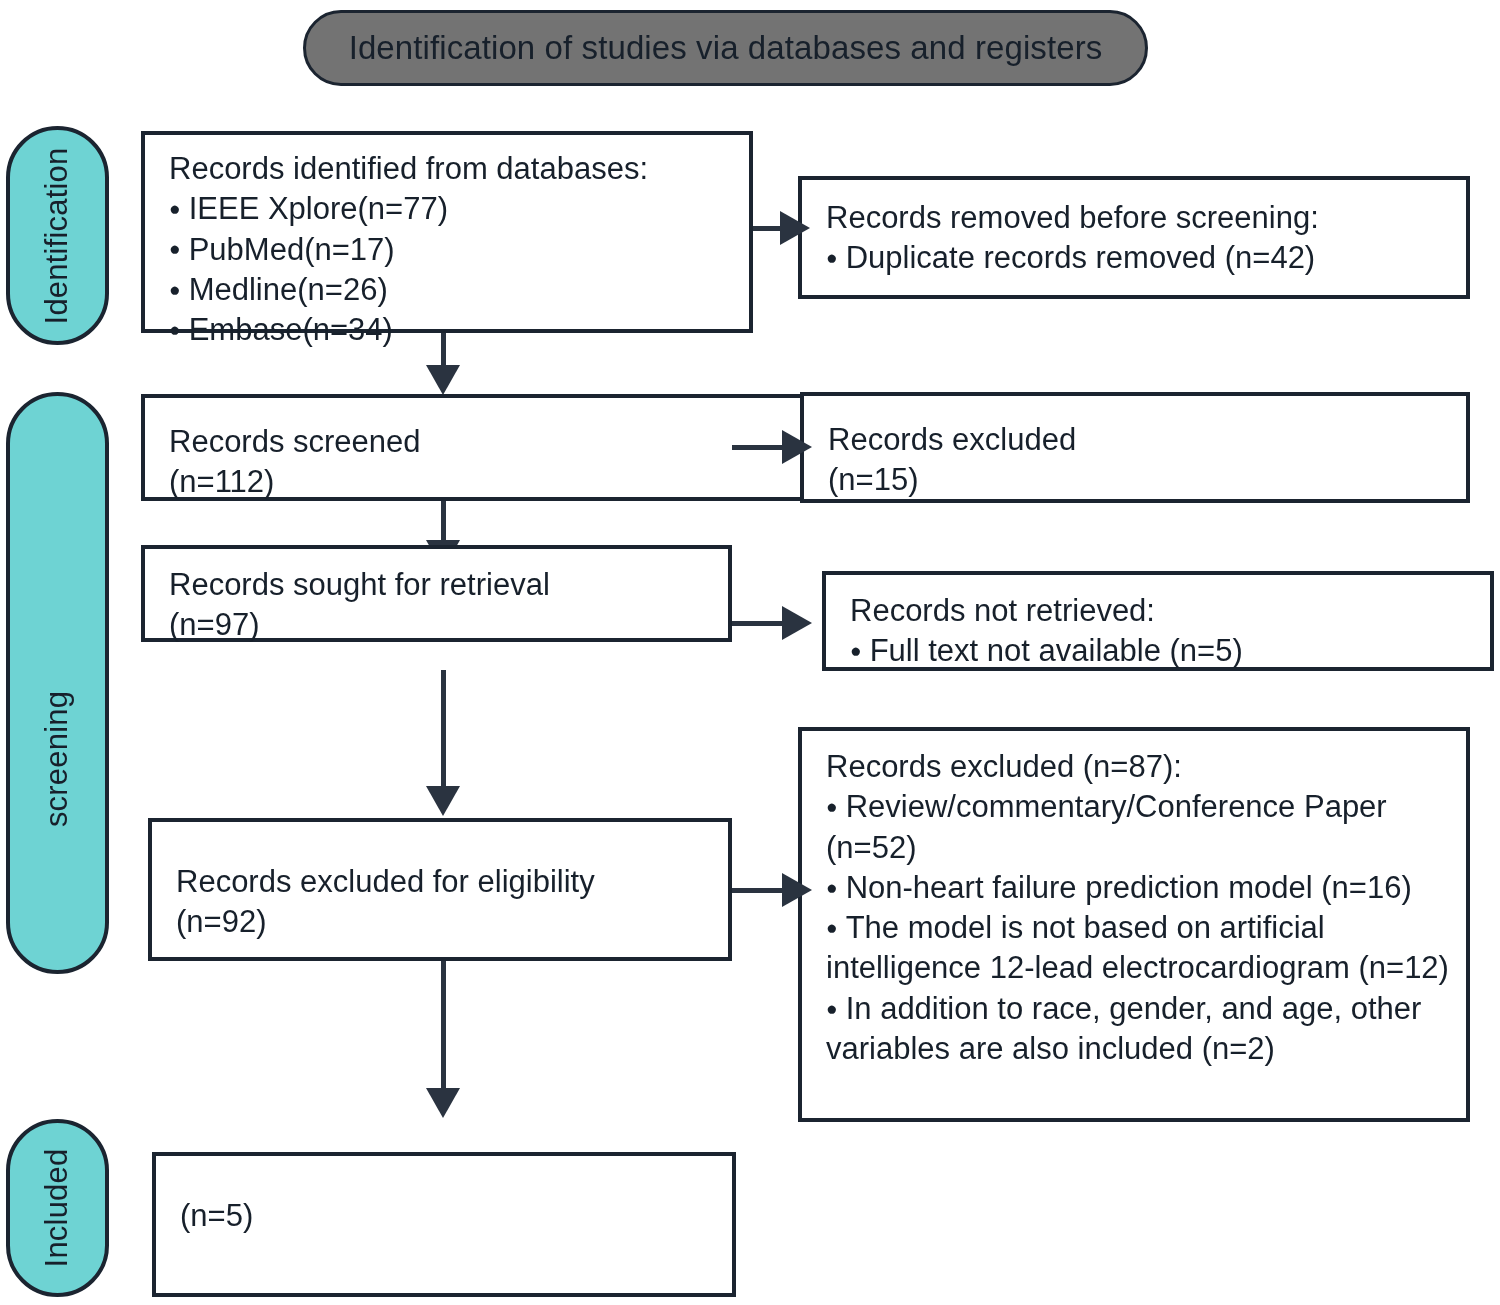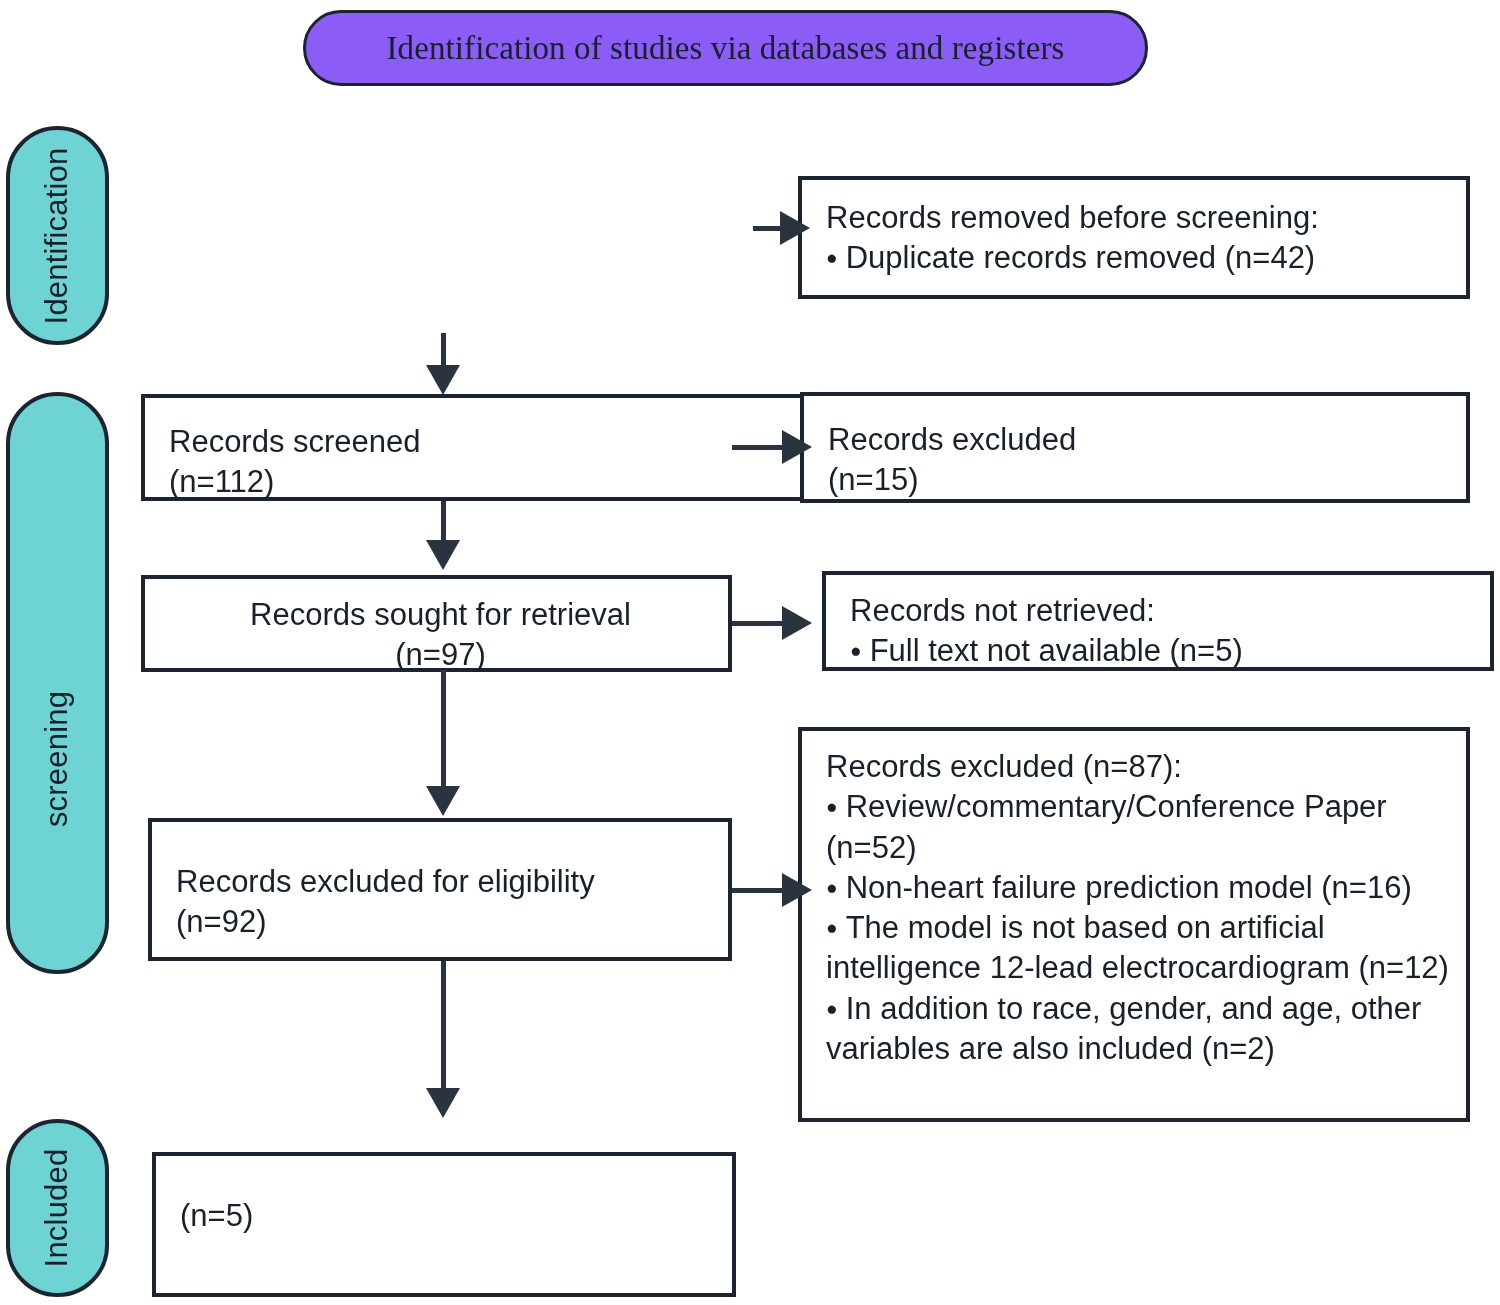--- a/index.html
+++ b/index.html
@@ -17,29 +17,28 @@
     background: #ffffff;
     overflow: hidden;
   }
 
   
   .banner {
     position: absolute;
     display: flex;
     align-items: center;
     justify-content: center;
-    background: #8b5cf6;
+    background: #737373;
     border: 3px solid #1b2430;
     border-radius: 40px;
     box-sizing: border-box;
     color: #17202b;
     font-size: 33px;
     letter-spacing: 0.1px;
     white-space: nowrap;
-    font-family: Liberation Serif, serif;
   }
 
   
   .stage-pill {
     position: absolute;
     background: #6ed3d3;
     border: 4px solid #1b2430;
     border-radius: 52px;
     box-sizing: border-box;
     display: flex;
@@ -119,20 +118,27 @@
   </div>
 
   <div class="stage-pill screening" style="left:6px; top:392px; width:103px; height:582px;">
     <span class="vlabel">screening</span>
   </div>
 
   <div class="stage-pill" style="left:6px; top:1119px; width:103px; height:178px;">
     <span class="vlabel">Included</span>
   </div>
 
+  <div class="box" style="left:141px; top:131px; width:612px; height:202px;">
+    <span class="ln">Records identified from databases:</span>
+    <span class="ln bullet">IEEE Xplore(n=77)</span>
+    <span class="ln bullet">PubMed(n=17)</span>
+    <span class="ln bullet">Medline(n=26)</span>
+    <span class="ln bullet">Embase(n=34)</span>
+  </div>
 
   <div class="box" style="left:798px; top:176px; width:672px; height:123px; padding-top:18px;">
     <span class="ln">Records removed before screening:</span>
     <span class="ln bullet">Duplicate records removed (n=42)</span>
   </div>
 
   <div class="hline" style="left:753px; top:226px; width:30px;"></div>
   <div class="arrow-right" style="left:780px; top:211px;"></div>
 
   <div class="vline" style="left:441px; top:333px; height:40px;"></div>
@@ -147,21 +153,21 @@
     <span class="ln">Records excluded</span>
     <span class="ln">(n=15)</span>
   </div>
 
   <div class="hline" style="left:732px; top:445px; width:55px;"></div>
   <div class="arrow-right" style="left:782px; top:430px;"></div>
 
   <div class="vline" style="left:441px; top:501px; height:45px;"></div>
   <div class="arrow-down" style="left:426px; top:540px;"></div>
 
-  <div class="box" style="left:141px; top:575px; width:591px; height:97px; padding-top:16px;text-align:center;">
+  <div class="box" style="left:141px; top:545px; width:591px; height:97px; padding-top:16px;">
     <span class="ln">Records sought for retrieval</span>
     <span class="ln">(n=97)</span>
   </div>
 
   <div class="box" style="left:822px; top:571px; width:672px; height:100px; padding-top:16px;">
     <span class="ln">Records not retrieved:</span>
     <span class="ln bullet">Full text not available (n=5)</span>
   </div>
 
   <div class="hline" style="left:732px; top:621px; width:55px;"></div>

